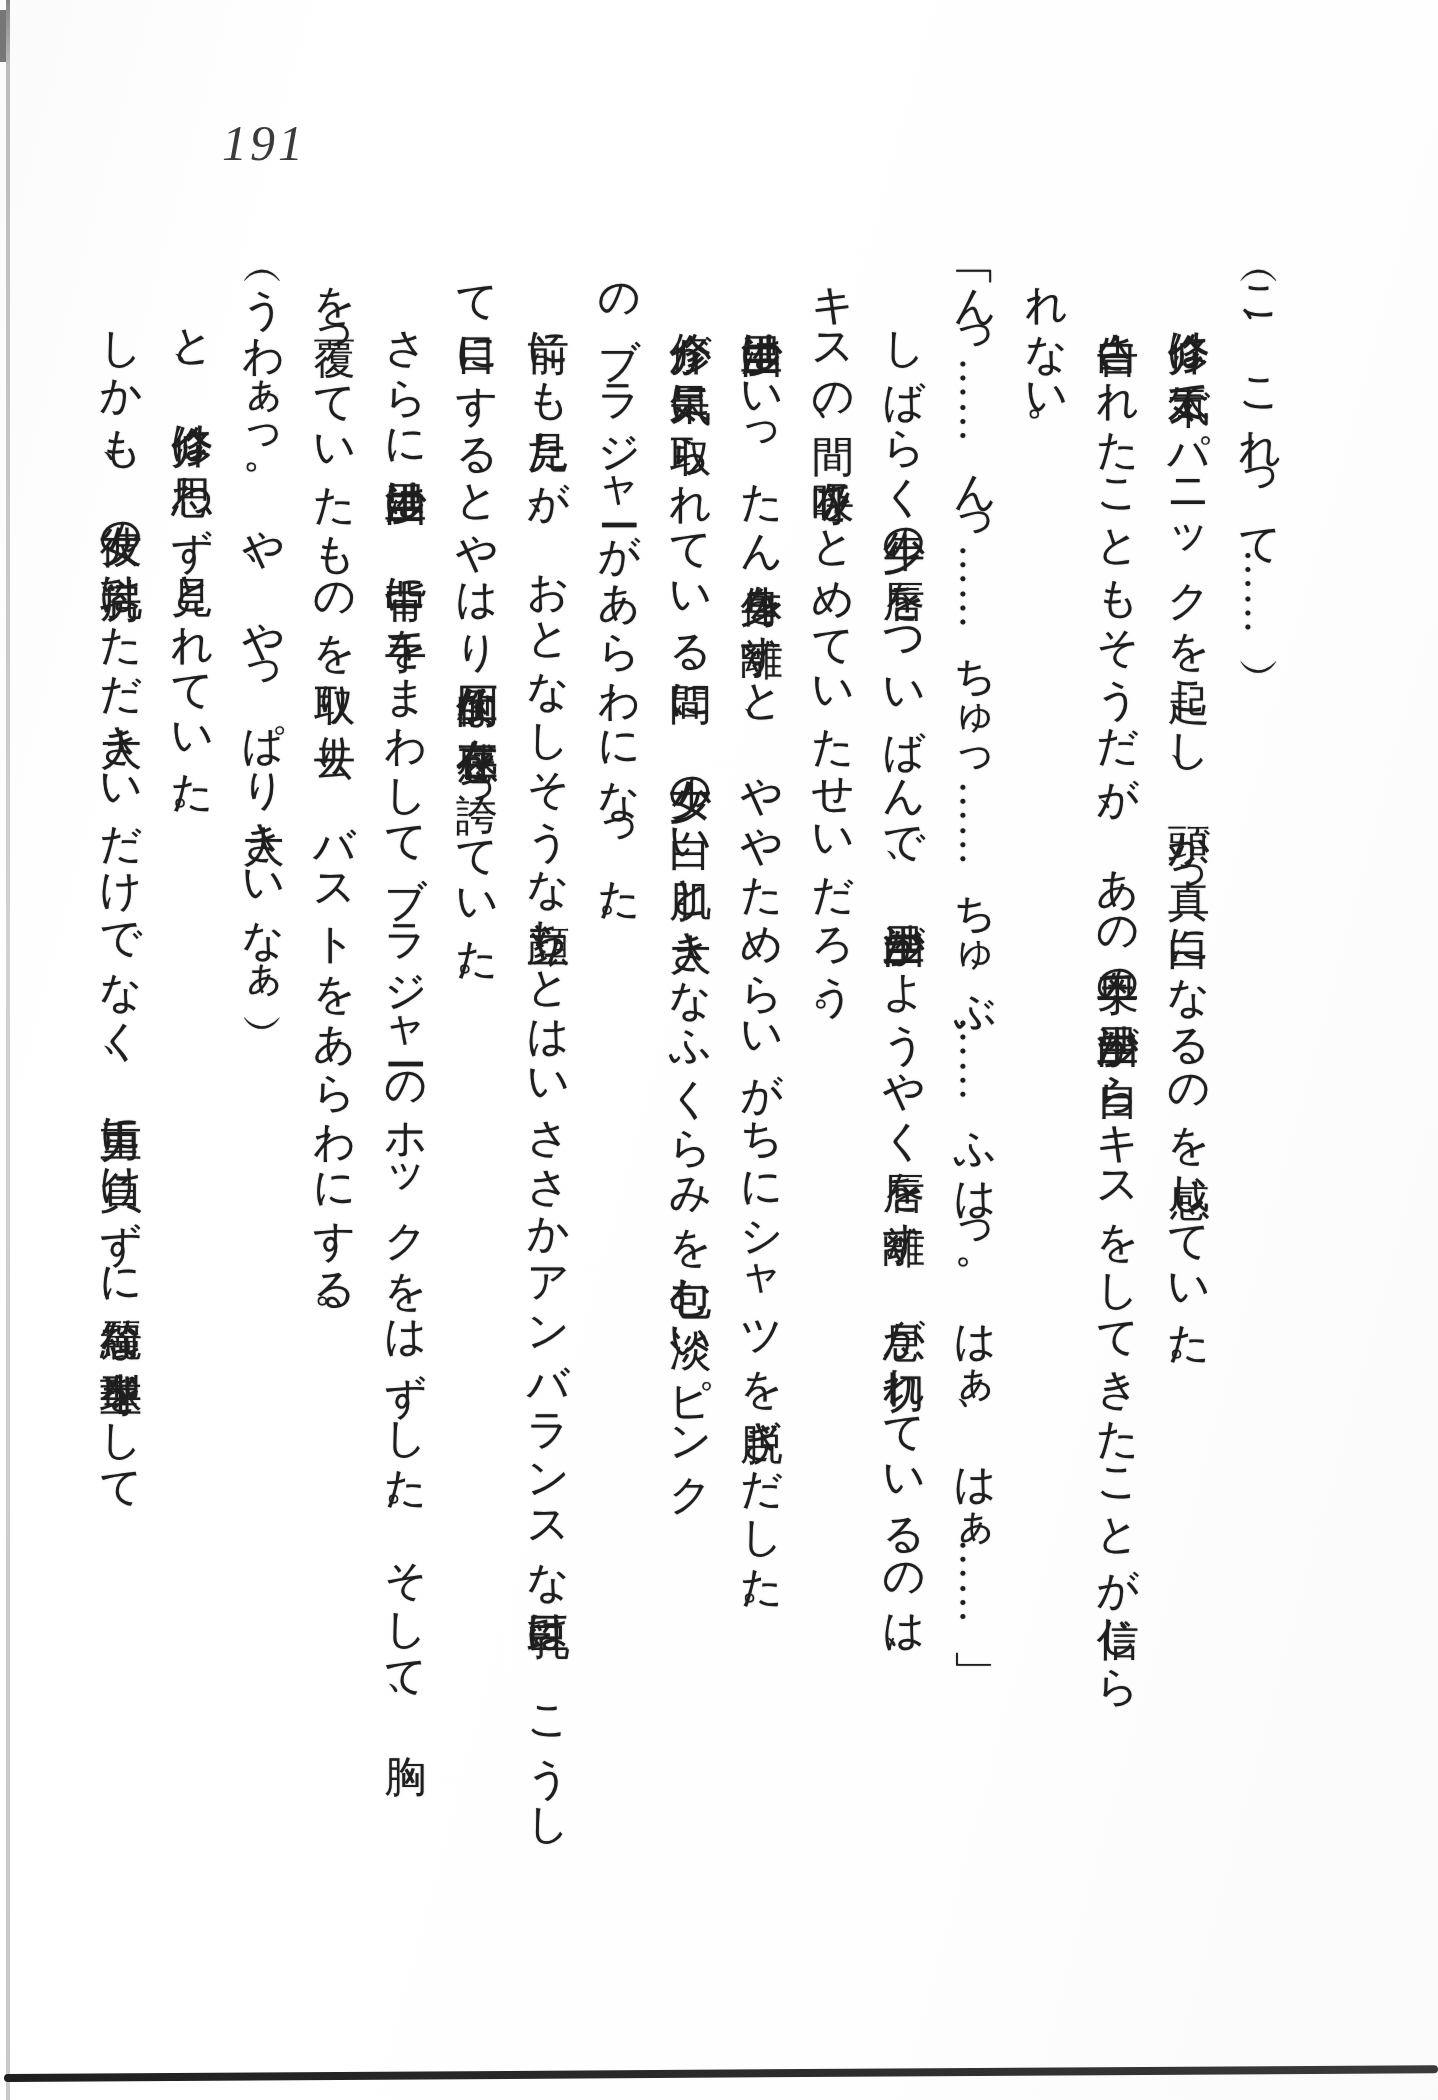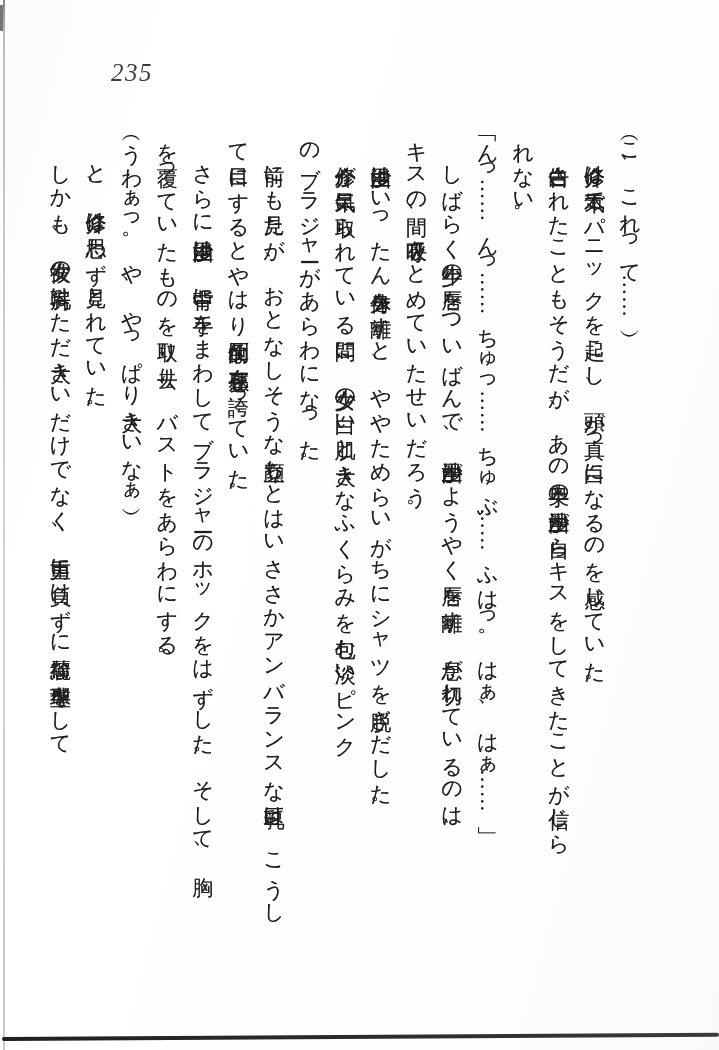--- a/index.html
+++ b/index.html
@@ -80,21 +80,21 @@
     text-indent: 21.7px;
   }
 </style>
 </head>
 <body>
 
 <div class="page">
   <div class="edge-left"></div>
   <div class="edge-top-tick"></div>
 
-  <div class="page-number">235</div>
+  <div class="page-number">191</div>
 
   <div class="text-block">
       <div class="tcol">（こ、これって……）</div>
       <div class="tcol indent">修介は本気でパニックを起こし、頭が真っ白になるのを感じていた。</div>
       <div class="tcol indent">告白されたこともそうだが、あの奥手の沙由里が自らキスをしてきたことが信じら</div>
       <div class="tcol">れない。</div>
       <div class="tcol">「んっ……んっ……ちゅっ……ちゅぶ……ふはっ。はぁ、はぁ……」</div>
       <div class="tcol indent">しばらく少年の唇をついばんで、沙由里がようやく唇を離す。息が切れているのは、</div>
       <div class="tcol">キスの間、呼吸をとめていたせいだろう。</div>
       <div class="tcol indent">沙由里はいったん身体を離すと、ややためらいがちにシャツを脱ぎだした。</div>

